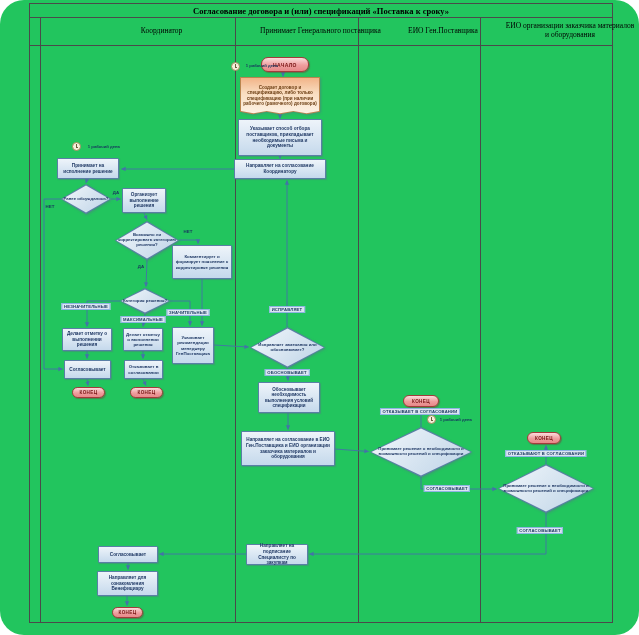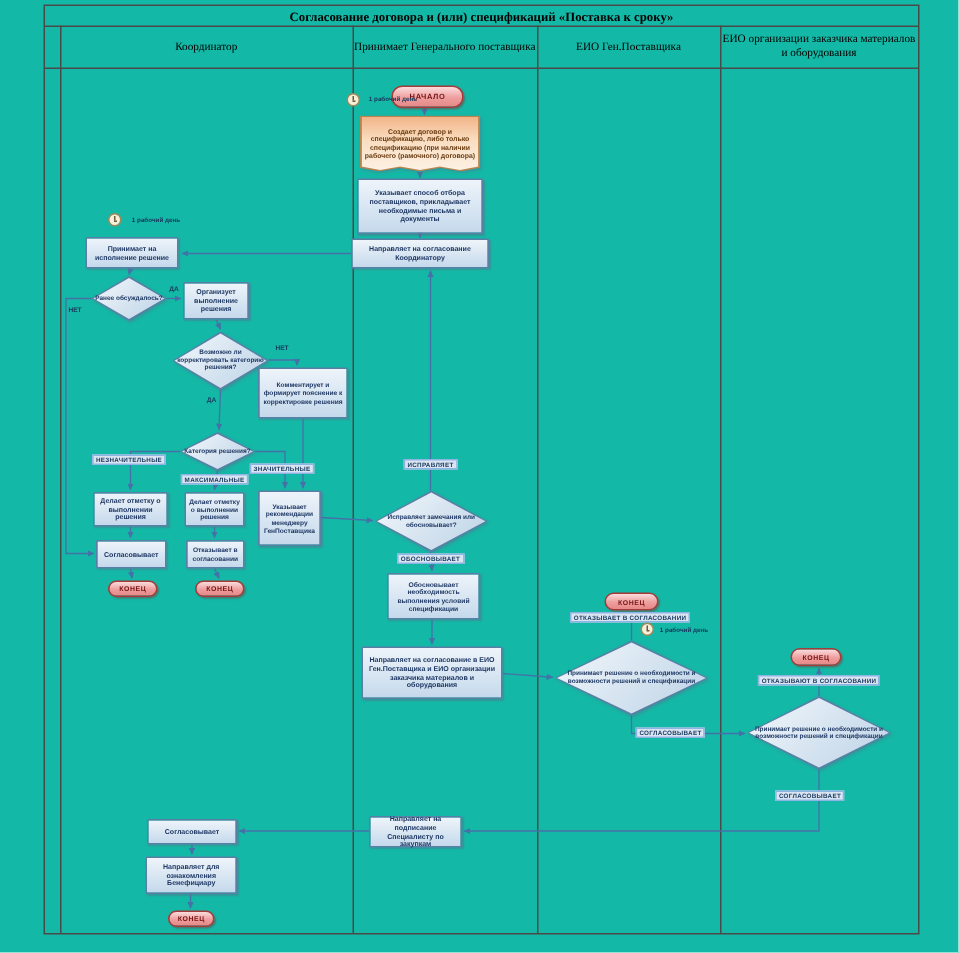--- a/index.html
+++ b/index.html
@@ -1,29 +1,29 @@
 <!DOCTYPE html>
 <html><head>
 <meta charset="utf-8">
 <style>
   html,body { margin:0; padding:0; background:#ffffff; }
   .stage {
-    position:relative; width:639px; height:635px; background:#14b8a6;
-    font-family:"Liberation Sans", sans-serif; overflow:hidden;
+    position:relative; width:639px; height:635px; background:#22c55e;
+    font-family:"Liberation Sans", sans-serif; overflow:hidden;border-radius:24px;
   }
   .frame { position:absolute; border:1.5px solid #4a4a4a; box-sizing:border-box; }
   .vline, .hline { position:absolute; background:#4a4a4a; }
   .title {
     position:absolute; left:30px; top:4px; width:582px; height:13px;
     display:flex; align-items:center; justify-content:center;
     font-family:"Liberation Serif", serif; font-weight:bold; font-size:8.5px; color:#000;
   }
   .hcell {
     position:absolute; top:17px; height:28px; display:flex; align-items:center; justify-content:center;
-    text-align:center; font-family:"Liberation Serif", serif; font-size:7.5px; color:#000; line-height:1.15;
+    text-align:center; font-family:"Liberation Serif", serif; font-size:7.5px; color:#000; line-height:1.15;margin-left:24px;
   }
   .pbox {
     position:absolute; box-sizing:border-box; border:1px solid #5a7fa6; border-radius:1px;
     background:linear-gradient(180deg,#eef4fa 0%,#c5d9ec 100%);
     display:flex; align-items:center; justify-content:center; text-align:center;
     font-size:4.7px; font-weight:bold; color:#1f3864; line-height:1.2; padding:1px;
     box-shadow:1px 1px 1px rgba(90,110,140,.45);
   }
   .pill {
     position:absolute; box-sizing:border-box; border:1px solid #a33b3b; border-radius:7px;

